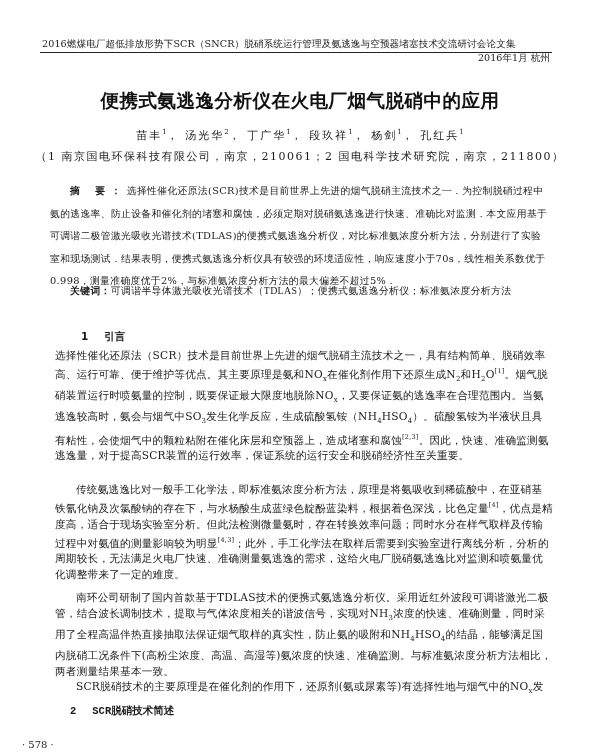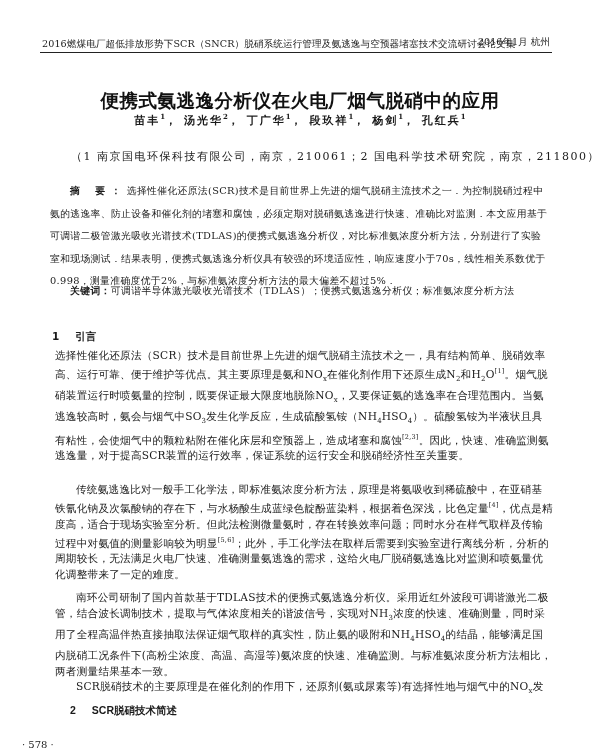--- a/index.html
+++ b/index.html
@@ -1,37 +1,37 @@
 <!DOCTYPE html>
 <html><head>
 <meta charset="utf-8">
 <style>
   html, body { margin:0; padding:0; background:#ffffff; }
   body { width:600px; height:756px; position:relative; overflow:hidden;
          font-family:"DejaVu Serif", serif; color:#1a1a1a; }
   .hdr { position:absolute; left:42px; top:38px; width:430px; font-size:9.6px; white-space:nowrap; letter-spacing:0.1px; }
-  .hdr-right { position:absolute; left:478px; top:36px; font-size:9.6px; white-space:nowrap; }
+  .hdr-right { position:absolute; left:478px; top:52px; font-size:9.6px; white-space:nowrap; }
   .hdr-rule { position:absolute; left:40px; top:52px; width:512px; height:0; border-top:1.5px solid #222; }
   .title { position:absolute; left:0; top:88px; width:600px; text-align:center;
            font-family:"DejaVu Sans", sans-serif; font-weight:bold; font-size:18.5px; letter-spacing:0.5px; color:#111; }
-  .authors { position:absolute; left:0; top:112px; width:600px; text-align:center; font-size:11px; letter-spacing:2px;font-weight:bold; }
+  .authors { position:absolute; left:0; top:128px; width:600px; text-align:center; font-size:11px; letter-spacing:2px; }
   .authors sup { font-size:7px; letter-spacing:0; }
-  .affil { position:absolute; left:0; top:149px; width:600px; text-align:right; font-size:11px; letter-spacing:1.5px; }
+  .affil { position:absolute; left:0; top:149px; width:600px; text-align:center; font-size:11px; letter-spacing:1.5px; }
   .abstract { position:absolute; left:50px; top:180px; width:498px; font-size:9.8px; line-height:22.5px; letter-spacing:0.35px; text-indent:20px; }
   .abstract b { letter-spacing:6px; }
-  .keywords { position:absolute; left:70px; top:285px; width:480px; font-size:9.8px; letter-spacing:0.4px; }
-  .sec1 { position:absolute; left:52px; top:330px; font-family:"DejaVu Sans", sans-serif; font-weight:bold; font-size:10.5px; }
+  .keywords { position:absolute; left:70px; top:285px; width:480px; font-size:9.8px; letter-spacing:0.4px;font-family:Liberation Serif, serif; }
+  .sec1 { position:absolute; left:81px; top:330px; font-family:"DejaVu Sans", sans-serif; font-weight:bold; font-size:10.5px; }
   .sec1 .num { margin-right:16px; }
   .body { position:absolute; left:55px; width:498px; font-size:10.6px; line-height:16px; letter-spacing:0.25px; }
   .body p { margin:0; }
   .indent { text-indent:21px; }
   .p1 { top:347px; }
   .p2 { top:481px; }
   .p3 { top:589px; }
-  .sec2 { position:absolute; left:70px; top:704px; font-family:Liberation Sans, sans-serif; font-weight:bold; font-size:10.5px; }
+  .sec2 { position:absolute; left:70px; top:704px; font-family:Liberation Mono, monospace; font-weight:bold; font-size:10.5px; }
   .sec2 .num { margin-right:16px; }
   .p4 { top:678px; }
   .pageno { position:absolute; left:22px; top:739px; font-size:10px; }
   sup.ref { font-size:6.5px; }
   sub { font-size:7px; }
 </style>
 </head>
 <body>
 
 <div class="hdr">2016燃煤电厂超低排放形势下SCR（SNCR）脱硝系统运行管理及氨逃逸与空预器堵塞技术交流研讨会论文集</div>
@@ -61,21 +61,21 @@
 
 <div class="sec1">
   <span class="num">1</span><span>引言</span>
 </div>
 
 <div class="body p1">
   <p><span>选择性催化还原法（SCR）技术是目前世界上先进的烟气脱硝主流技术之一，具有结构简单、脱硝效率高、运行可靠、便于维护等优点。其主要原理是氨和NO</span><sub>x</sub><span>在催化剂作用下还原生成N</span><sub>2</sub><span>和H</span><sub>2</sub><span>O</span><sup class="ref">[1]</sup><span>。烟气脱硝装置运行时喷氨量的控制，既要保证最大限度地脱除NO</span><sub>x</sub><span>，又要保证氨的逃逸率在合理范围内。当氨逃逸较高时，氨会与烟气中SO</span><sub>3</sub><span>发生化学反应，生成硫酸氢铵（NH</span><sub>4</sub><span>HSO</span><sub>4</sub><span>）。硫酸氢铵为半液状且具有粘性，会使烟气中的颗粒粘附在催化床层和空预器上，造成堵塞和腐蚀</span><sup class="ref">[2,3]</sup><span>。因此，快速、准确监测氨逃逸量，对于提高SCR装置的运行效率，保证系统的运行安全和脱硝经济性至关重要。</span></p>
 </div>
 
 <div class="body p2 indent">
-  <p class="indent"><span>传统氨逃逸比对一般手工化学法，即标准氨浓度分析方法，原理是将氨吸收到稀硫酸中，在亚硝基铁氰化钠及次氯酸钠的存在下，与水杨酸生成蓝绿色靛酚蓝染料，根据着色深浅，比色定量</span><sup class="ref">[4]</sup><span>，优点是精度高，适合于现场实验室分析。但此法检测微量氨时，存在转换效率问题；同时水分在样气取样及传输过程中对氨值的测量影响较为明显</span><sup class="ref">[5,6]</sup><span>；此外，手工化学法在取样后需要到实验室进行离线分析，分析的周期较长，无法满足火电厂快速、准确测量氨逃逸的需求，这给火电厂脱硝氨逃逸比对监测和喷氨量优化调整带来了一定的难度。</span></p>
+  <p class="indent"><span>传统氨逃逸比对一般手工化学法，即标准氨浓度分析方法，原理是将氨吸收到稀硫酸中，在亚硝基铁氰化钠及次氯酸钠的存在下，与水杨酸生成蓝绿色靛酚蓝染料，根据着色深浅，比色定量</span><sup class="ref">[4]</sup><span>，优点是精度高，适合于现场实验室分析。但此法检测微量氨时，存在转换效率问题；同时水分在样气取样及传输过程中对氨值的测量影响较为明显</span><sup class="ref">[4,3]</sup><span>；此外，手工化学法在取样后需要到实验室进行离线分析，分析的周期较长，无法满足火电厂快速、准确测量氨逃逸的需求，这给火电厂脱硝氨逃逸比对监测和喷氨量优化调整带来了一定的难度。</span></p>
 </div>
 
 <div class="body p3">
   <p class="indent"><span>南环公司研制了国内首款基于TDLAS技术的便携式氨逃逸分析仪。采用近红外波段可调谐激光二极管，结合波长调制技术，提取与气体浓度相关的谐波信号，实现对NH</span><sub>3</sub><span>浓度的快速、准确测量，同时采用了全程高温伴热直接抽取法保证烟气取样的真实性，防止氨的吸附和NH</span><sub>4</sub><span>HSO</span><sub>4</sub><span>的结晶，能够满足国内脱硝工况条件下(高粉尘浓度、高温、高湿等)氨浓度的快速、准确监测。与标准氨浓度分析方法相比，两者测量结果基本一致。</span></p>
 </div>
 
 <div class="sec2">
   <span class="num">2</span><span>SCR脱硝技术简述</span>
 </div>
 

